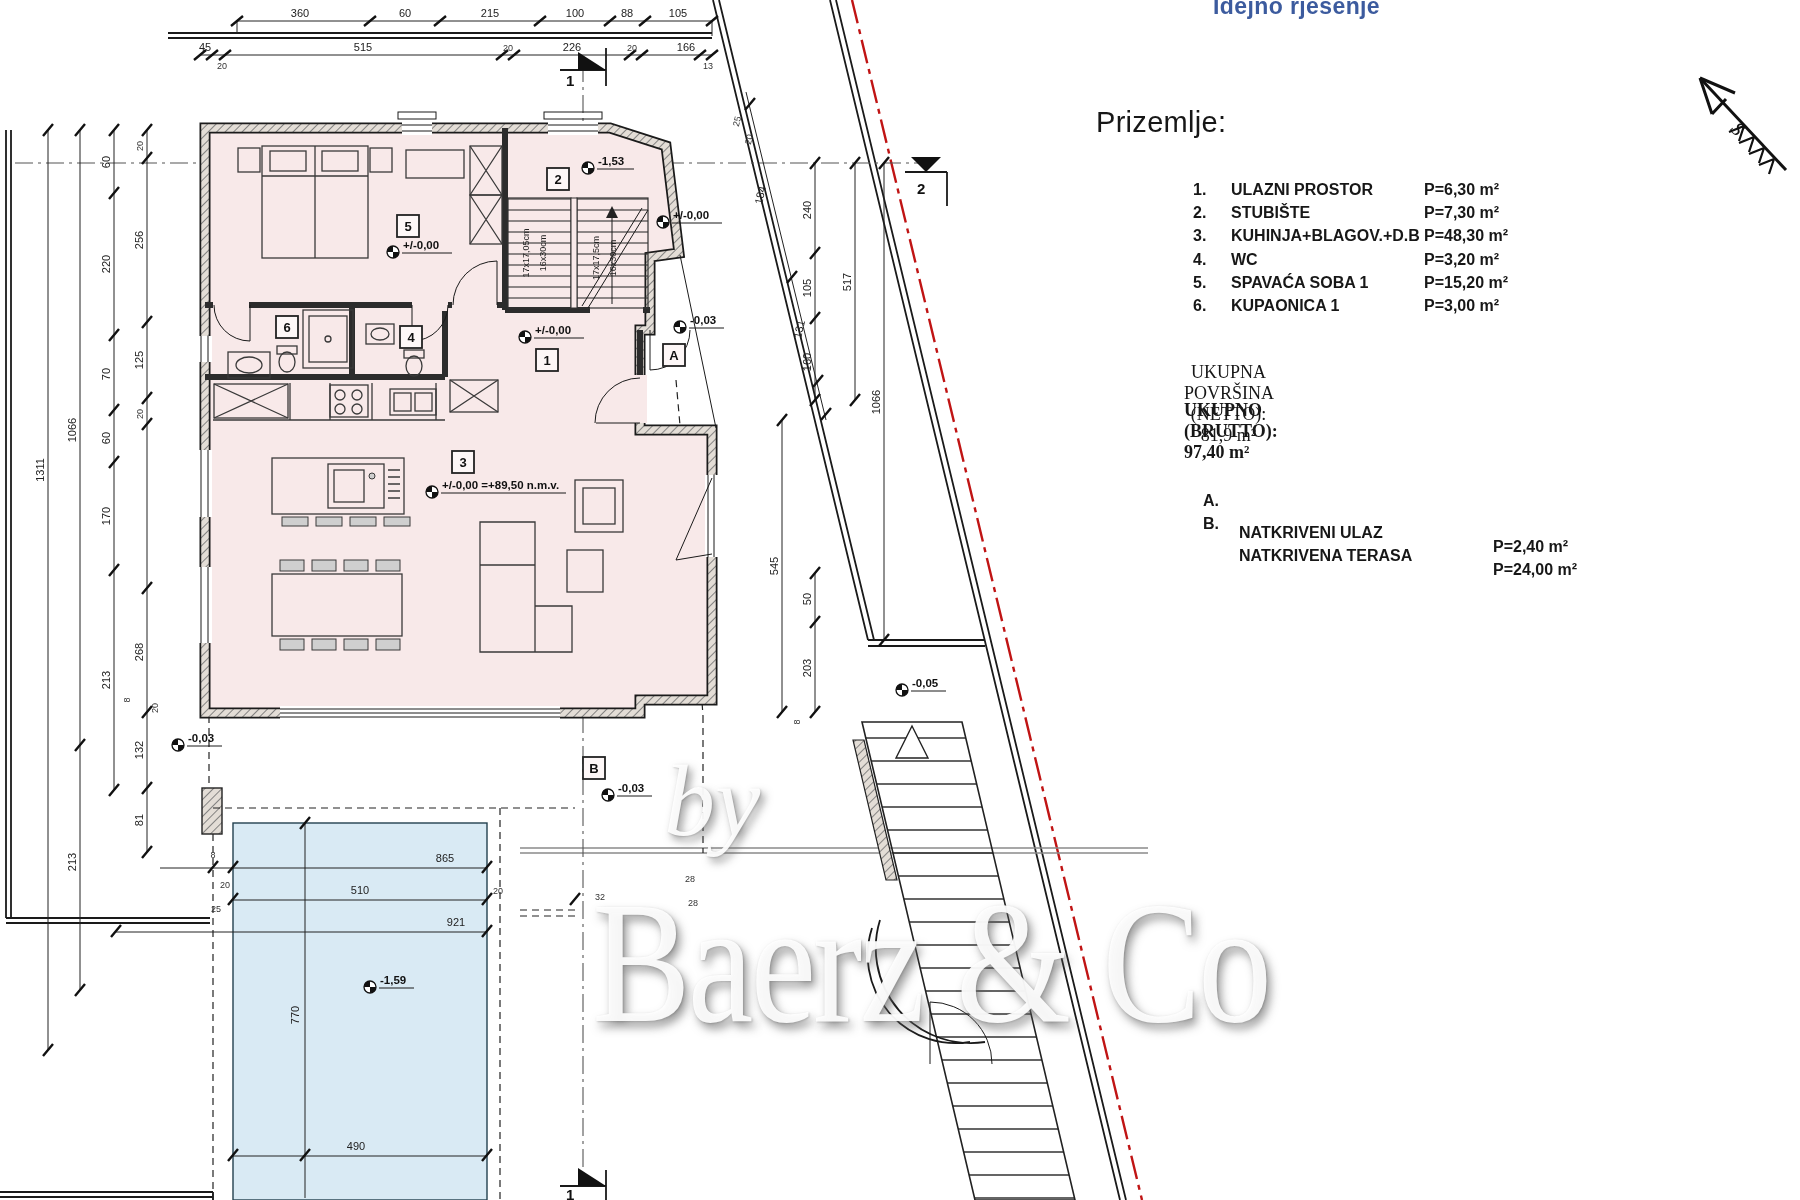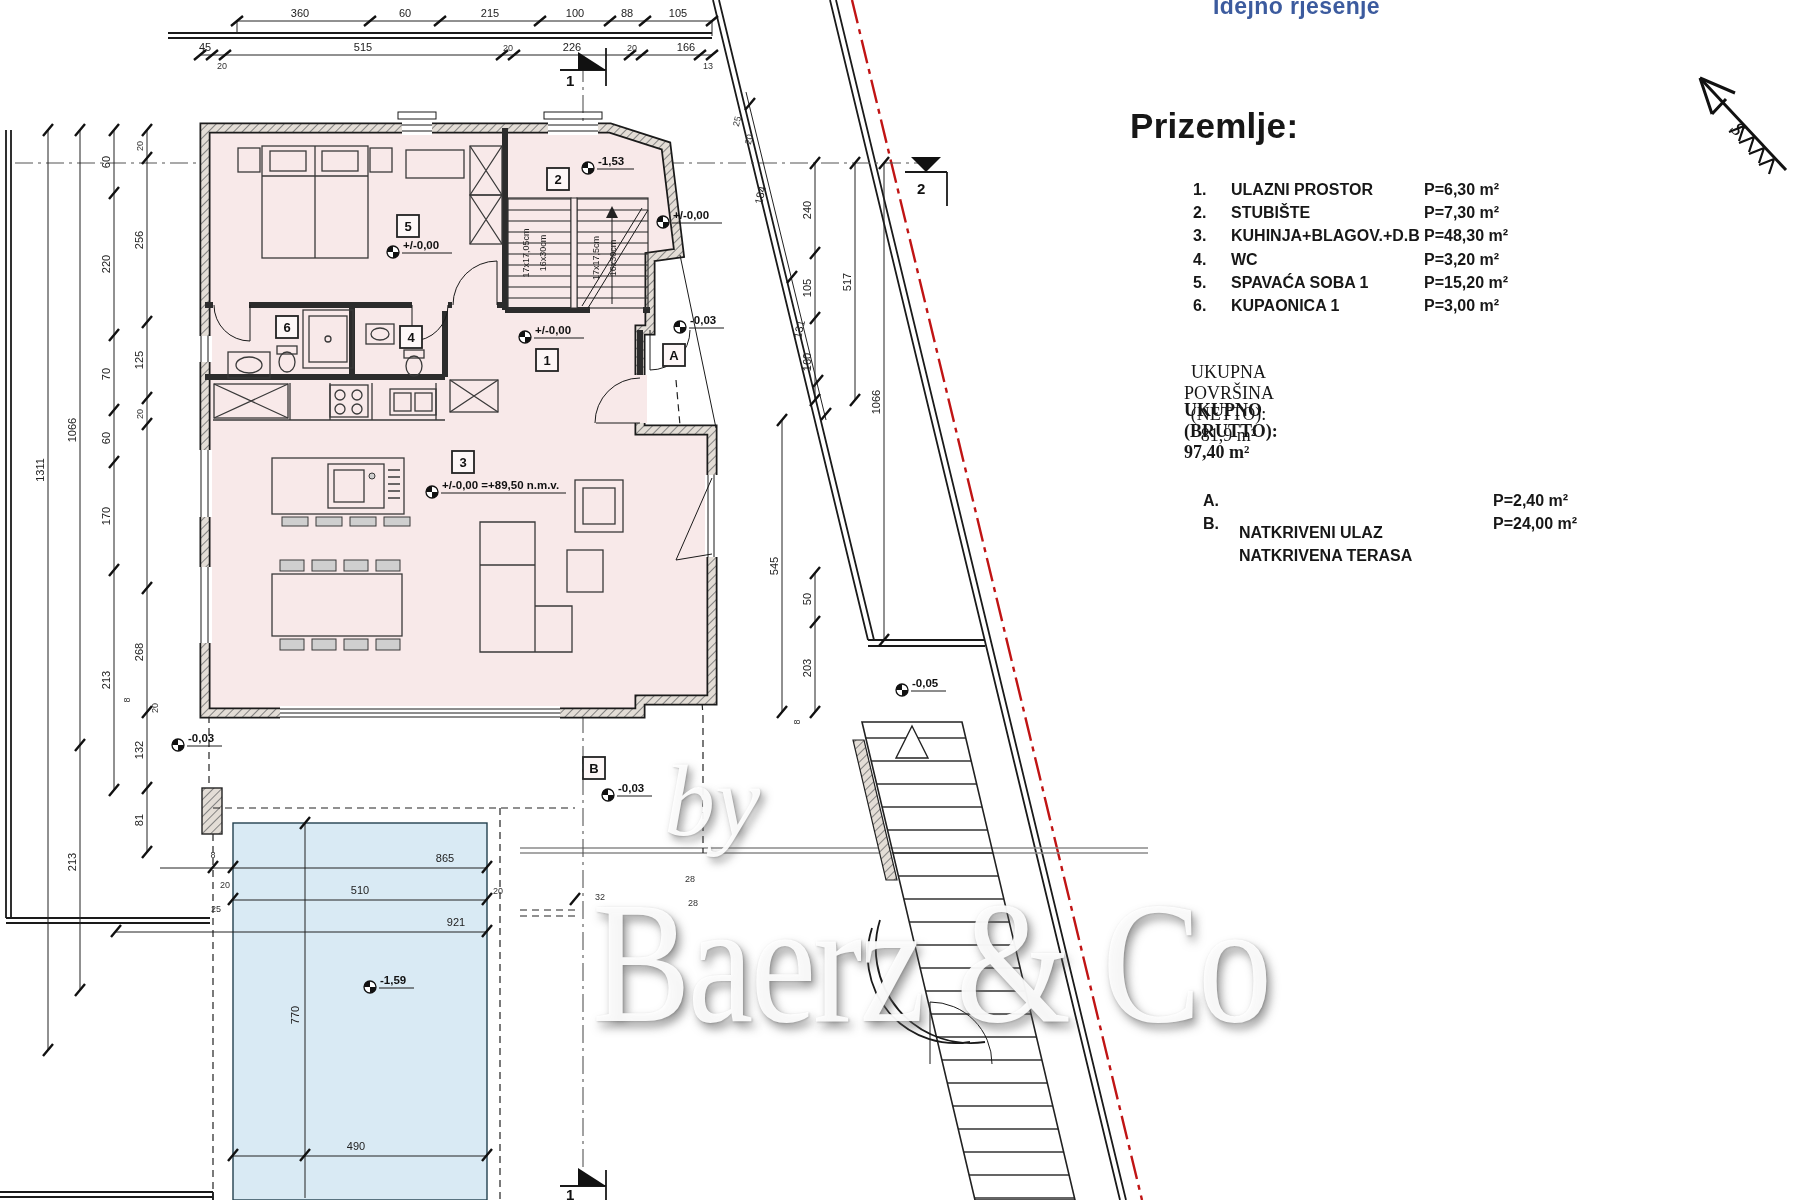--- a/index.html
+++ b/index.html
@@ -21,33 +21,33 @@
   .note{font-size:9px;fill:#222}
   .rbox{fill:#fdf7f7;stroke:#222;stroke-width:1.8}
   .rnum{font-size:13px;font-weight:700;fill:#111;text-anchor:middle}
   .secnum{font-size:15px;font-weight:700;fill:#111}
   .dashdot{stroke:#555;stroke-width:1.1;fill:none;stroke-dasharray:18 5 3 5}
   .reddd{stroke:#c01414;stroke-width:2.4;fill:none;stroke-dasharray:24 6 5 6}
   .dashed{stroke:#222;stroke-width:1.2;fill:none;stroke-dasharray:7 5}
 
   
   .legend{position:absolute;z-index:6;color:#171717;}
-  .lg-title{position:absolute;left:1130px;top:106px;font-size:35px;font-weight:700;letter-spacing:.3px;}
+  .lg-title{position:absolute;left:1096px;top:106px;font-size:29px;font-weight:400;letter-spacing:.3px;}
   .lg-rows{position:absolute;left:1193px;top:181px;width:360px;}
   .lg-row{position:relative;height:23.2px;font-size:16px;font-weight:600;}
   .lg-num{position:absolute;left:0;}
   .lg-name{position:absolute;left:38px;white-space:nowrap;}
   .lg-area{position:absolute;left:231px;white-space:nowrap;}
   .lg-netto{position:absolute;left:1184px;top:362px;font-family:"Liberation Serif",serif;font-size:18px;text-align:center;}
   .lg-brutto{position:absolute;left:1184px;top:400px;font-family:"Liberation Serif",serif;font-size:18px;font-weight:700;}
   .lg-annex{position:absolute;left:1203px;top:492px;width:400px;}
   .an-row{position:relative;height:23px;font-size:16px;font-weight:600;}
   .an-num{position:absolute;left:0;}
   .an-name{position:absolute;left:36px;white-space:nowrap;margin-top:32px;}
-  .an-area{position:absolute;left:290px;white-space:nowrap;}
+  .an-area{position:absolute;left:290px;white-space:nowrap;margin-top:46px;}
   .doc-type{position:absolute;left:1213px;top:-7px;font-size:23px;font-weight:700;letter-spacing:.4px;z-index:6;}
 
   
   .wm{position:absolute;z-index:5;color:rgba(255,255,255,0.93);
       font-family:"Liberation Serif",serif;
       text-shadow:4px 5px 9px rgba(90,90,90,.62),1px 1px 2px rgba(130,130,130,.45);
       white-space:nowrap;pointer-events:none;}
   #wm-by{left:664px;top:742px;font-size:102px;font-style:italic;}
   #wm-brand{left:592px;top:862px;font-size:148px;letter-spacing:-3px;transform:scaleY(1.18);transform-origin:top left;}
   #wm-tag{left:606px;top:1062px;font-size:45px;letter-spacing:22px;word-spacing:34px;}

